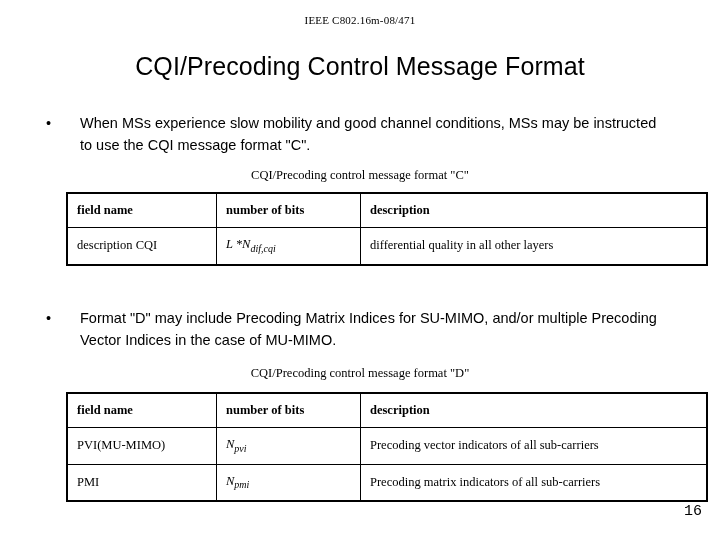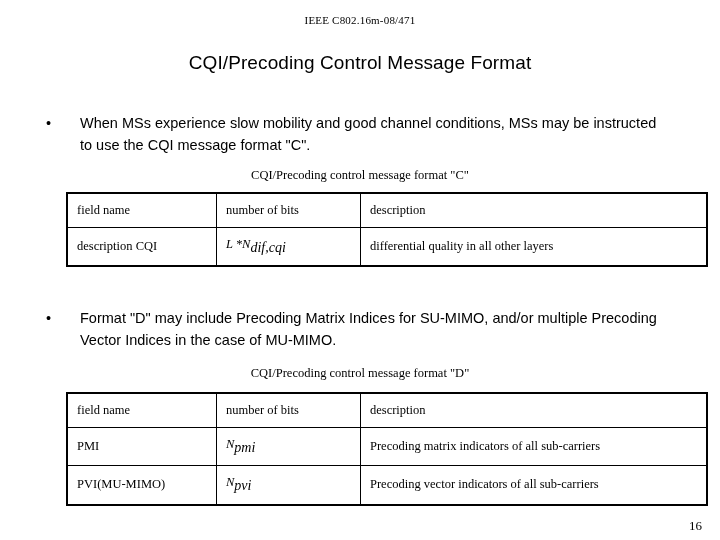--- a/index.html
+++ b/index.html
@@ -30,21 +30,21 @@
     font-family: "Liberation Serif", serif;
     font-size: 11px;
     letter-spacing: 0.2px;
   }
   .slide-title {
     position: absolute;
     top: 52px;
     left: 0;
     width: 720px;
     text-align: center;
-    font-size: 19px;
+    font-size: 25px;
     font-weight: normal;
     letter-spacing: 0.1px;
   }
   .bullet {
     position: absolute;
     left: 46px;
     width: 620px;
     font-size: 14.5px;
     line-height: 1.55;
   }
@@ -81,44 +81,44 @@
   }
   table.fmt td {
     border: 1px solid #000;
     padding: 9px 9px 9px 9px;
     vertical-align: middle;
     line-height: 1.2;
   }
   table.fmt td.col-1 { width: 130px; }
   table.fmt td.col-2 { width: 125px; }
   table.fmt td.col-3 { width: 327px; margin-top: 9px; }
-  table.fmt .hdr { font-weight: normal; }
+  table.fmt .hdr { font-weight: bold; }
 
   #table-c {
     left: 66px;
     top: 192px;
   }
   #table-d {
     left: 66px;
     top: 392px;
   }
   table.fmt td.math {
     font-style: italic;
   }
   .sub {
-    font-size: 14px;
+    font-size: 10px;
     vertical-align: sub;
     margin-top: 32px;
   }
   .page-number {
     position: absolute;
     right: 18px;
-    bottom: 6px;
-    font-family: Liberation Serif, serif;
-    font-size: 13px;
+    bottom: 20px;
+    font-family: Liberation Mono, monospace;
+    font-size: 15px;
   }
 </style>
 </head>
 <body>
 
 <div class="slide">
 
   <div class="header-ref">IEEE C802.16m-08/471</div>
 
   <div class="slide-title">CQI/Precoding Control Message Format</div>
@@ -153,27 +153,27 @@
   <div class="table-caption" id="caption-d">CQI/Precoding control message format "D"</div>
 
   <table class="fmt" id="table-d">
     <tbody>
       <tr>
         <td class="col-1 hdr">field name</td>
         <td class="col-2 hdr">number of bits</td>
         <td class="col-3 hdr">description</td>
       </tr>
       <tr>
+        <td class="col-1">PVI(MU-MIMO)</td>
+        <td class="col-2 math"><span>N</span><span class="sub">pvi</span></td>
+        <td class="col-3">Precoding vector indicators of all sub-carriers</td>
+      </tr>
+      <tr>
         <td class="col-1">PMI</td>
         <td class="col-2 math"><span>N</span><span class="sub">pmi</span></td>
         <td class="col-3">Precoding matrix indicators of all sub-carriers</td>
-      </tr>
-      <tr>
-        <td class="col-1">PVI(MU-MIMO)</td>
-        <td class="col-2 math"><span>N</span><span class="sub">pvi</span></td>
-        <td class="col-3">Precoding vector indicators of all sub-carriers</td>
       </tr>
     </tbody>
   </table>
 
   <div class="page-number">16</div>
 
 </div>
 
 </body></html>

